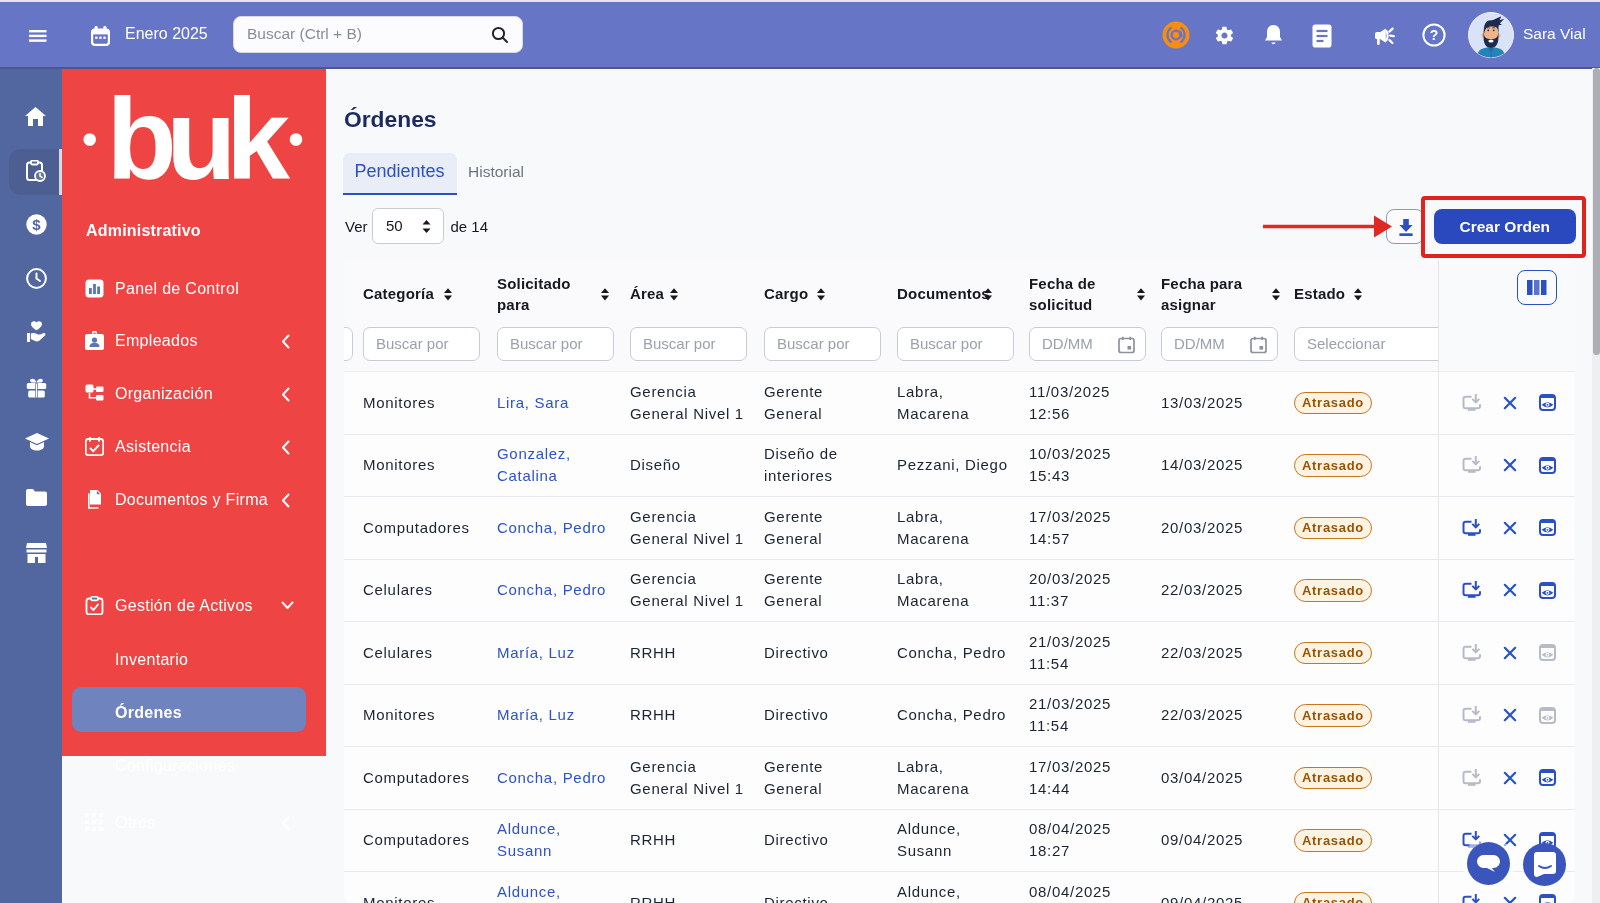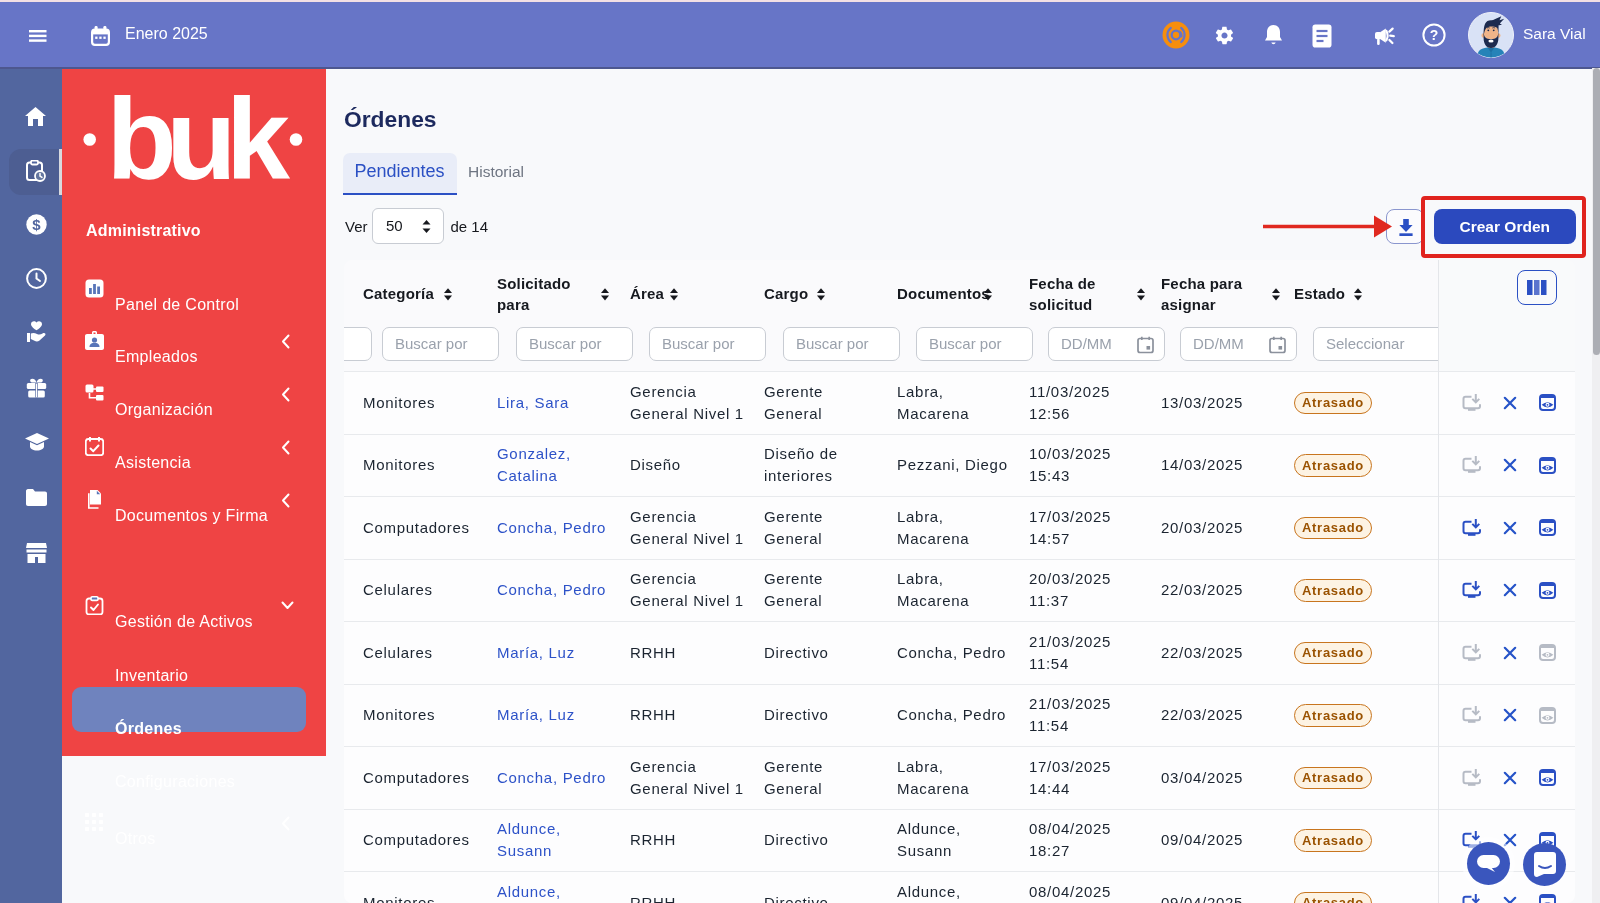--- a/index.html
+++ b/index.html
@@ -13,21 +13,21 @@
 .tb-txt { color:#FFFFFF; font-size:16px; }
 #searchbox { position:absolute; left:233px; top:14px; width:290px; height:37px; background:#FCFCFE; border:1px solid #D8DAE0; border-radius:8px; }
 #searchbox span { position:absolute; left:13px; top:8px; font-size:15.5px; color:#878D97; }
 
 #rail { position:absolute; left:0; top:68px; width:62px; height:835px; background:#52669F; z-index:40; }
 #railsel { position:absolute; left:9px; top:80.5px; width:50px; height:46px; background:#4D5E92; border-radius:12px 0 0 12px; }
 #railbar { position:absolute; left:58.5px; top:80.5px; width:4px; height:46px; background:#D8DADF; }
 
 #sidebar { position:absolute; left:62px; top:68px; width:264px; height:688px; background:#ef4444; z-index:40; }
 .sb-item { position:absolute; left:0; width:264px; height:30px; color:#FFFFFF; font-size:16px; letter-spacing:0.3px; }
-.sb-item .txt { position:absolute; left:53px; top:21px; }
+.sb-item .txt { position:absolute; left:53px; top:5px; }
 .sb-item .ico { position:absolute; left:23px; top:4px; }
 .sb-item .chev { position:absolute; left:219px; top:7px; }
 #ordsel { position:absolute; left:10px; top:619px; width:234px; height:45px; background:#6F83BE; border-radius:9px; }
 
 #content { position:absolute; left:326px; top:68px; width:1274px; height:835px; background:#F8F9FB; }
 h1.title { position:absolute; left:18px; top:38px; font-size:22.8px; color:#1D2A5E; }
 #tab1 { position:absolute; left:16.5px; top:85px; width:114px; height:42px; background:#E9EDF8; border-radius:7px 7px 0 0; border-bottom:2.5px solid #2B50C4; color:#2B50C4; font-size:18px; text-align:center; line-height:37px; }
 #tab2 { position:absolute; left:142px; top:85px; width:70px; height:39px; color:#6E7582; font-size:15.5px; line-height:37px; }
 #verlbl { position:absolute; left:19px; top:150px; font-size:15px; color:#16181D; }
 #versel { position:absolute; left:46px; top:140px; width:72px; height:36px; background:#FFFFFF; border:1px solid #C8CCD3; border-radius:6px; font-size:15px; color:#16181D; }
@@ -35,21 +35,21 @@
 #delbl { position:absolute; left:124.5px; top:150px; font-size:15px; color:#16181D; }
 #dlbtn { position:absolute; left:1060px; top:141px; width:38px; height:35px; background:#FBFBFD; border:1.5px solid #8A96CE; border-radius:8px; }
 #crearbtn { position:absolute; left:1107.5px; top:140.5px; width:142.5px; height:35.5px; background:#2B49BE; border-radius:8px; color:#FFFFFF; font-size:15.5px; text-align:center; line-height:35px; }
 #redrect { position:absolute; left:1095px; top:128px; width:165px; height:61.5px; border:4px solid #E0231E; border-radius:4px; z-index:30; }
 
 #card { position:absolute; left:18px; top:192px; width:1231px; height:643px; background:#FAFAFC; border-radius:8px; overflow:hidden; }
 #scrollarea { position:absolute; left:0; top:0; width:1094px; height:643px; overflow:hidden; }
 #fixedcol { position:absolute; left:1094px; top:0; width:137px; height:643px; border-left:1px solid #E4E6EA; background:#F9FAFB; }
 .hdr { position:absolute; font-size:15px; font-weight:bold; color:#16191F; line-height:21px; letter-spacing:0.2px; }
 .sort { position:absolute; }
-.flt { position:absolute; top:67px; height:34px; background:#FFFFFF; border:1px solid #C8CCD3; border-radius:7px; font-size:15px; color:#9AA1AC;margin-left:19px; }
+.flt { position:absolute; top:67px; height:34px; background:#FFFFFF; border:1px solid #C8CCD3; border-radius:7px; font-size:15px; color:#9AA1AC; }
 .flt span { position:absolute; left:12px; top:7px; }
 .rows { position:absolute; left:0; top:111px; width:1094px; border-top:1px solid #E8EAED; }
 .row { position:relative; width:1094px; height:62.5px; border-bottom:1px solid #E8EAED; background:#FDFDFE; display:grid; grid-template-columns:134px 133px 134px 133px 132px 132px 133px 163px; align-items:center; }
 .row > div { padding-left:19px; padding-right:0; font-size:15px; letter-spacing:0.7px; color:#1B2430; line-height:22px; }
 .row .lnk { color:#2D52C8; }
 .badge { display:inline-block; padding:2.5px 7px 3px 7px; line-height:15px; border:1.5px solid #C8751E; border-radius:12px; background:#FDF3E3; color:#9A5200; font-size:13px; font-weight:bold; }
 .frow { position:absolute; left:0; width:137px; height:62.5px; border-bottom:1px solid #E8EAED; background:#FDFDFE; }
 .frows { position:absolute; left:0; top:111px; width:137px; border-top:1px solid #E8EAED; }
 .frow { position:relative; width:137px; height:62.5px; border-bottom:1px solid #E8EAED; background:#FDFDFE; }
 .frow svg { position:absolute; top:50%; }
@@ -75,20 +75,27 @@
   <svg class="abs" style="left:91px;top:24px" width="19" height="20" viewBox="0 0 19 20">
     <rect x="3.6" y="0" width="3" height="5" rx="1.2" fill="#fff"></rect>
     <rect x="12.4" y="0" width="3" height="5" rx="1.2" fill="#fff"></rect>
     <rect x="1.1" y="3.6" width="16.8" height="15.2" rx="2.8" fill="none" stroke="#fff" stroke-width="2.2"></rect>
     <rect x="1.2" y="4" width="16.6" height="4.4" fill="#fff"></rect>
     <rect x="4.2" y="10.6" width="2.3" height="2.3" fill="#fff"></rect>
     <rect x="8.3" y="10.6" width="2.3" height="2.3" fill="#fff"></rect>
     <rect x="12.4" y="10.6" width="2.3" height="2.3" fill="#fff"></rect>
   </svg>
   <div class="abs tb-txt" style="left:125px;top:23px">Enero 2025</div>
+  <div id="searchbox">
+      <span>Buscar (Ctrl + B)</span>
+    <svg class="abs" style="right:13px;top:9px" width="18" height="18" viewBox="0 0 18 18">
+      <circle cx="7.5" cy="7.5" r="5.6" fill="none" stroke="#23252B" stroke-width="2"></circle>
+      <line x1="11.8" y1="11.8" x2="16" y2="16" stroke="#23252B" stroke-width="2" stroke-linecap="round"></line>
+    </svg>
+  </div>
   <svg class="abs" style="left:1162px;top:19px" width="28" height="28" viewBox="0 0 28 28">
     <circle cx="14" cy="14" r="13.5" fill="#F78E0D"></circle>
     <circle cx="14" cy="14" r="4.3" fill="none" stroke="#6775C7" stroke-width="2.3"></circle>
     <path d="M 17.2 10.5 Q 20 12 19.5 15.5" fill="none" stroke="#6775C7" stroke-width="2" stroke-linecap="round"></path>
     <path d="M 8.8 6.9 A 9.2 9.2 0 0 0 8.8 21.1" fill="none" stroke="#6775C7" stroke-width="2.2" stroke-linecap="round"></path>
     <path d="M 19.2 6.9 A 9.2 9.2 0 0 1 19.2 21.1" fill="none" stroke="#6775C7" stroke-width="2.2" stroke-linecap="round"></path>
   </svg>
   <svg class="abs" style="left:1214px;top:23px" width="21" height="21" viewBox="0 0 24 24">
     <path fill="#fff" d="M19.4 13c0-.3.1-.6.1-1s0-.7-.1-1l2.1-1.6c.2-.2.3-.5.1-.7l-2-3.4c-.1-.2-.4-.3-.6-.2l-2.5 1c-.5-.4-1.1-.7-1.7-1l-.4-2.6c0-.3-.2-.5-.5-.5h-4c-.2 0-.4.2-.5.5l-.4 2.6c-.6.3-1.1.6-1.7 1l-2.5-1c-.2-.1-.5 0-.6.2l-2 3.4c-.1.2-.1.5.1.7L4.5 11c0 .3-.1.6-.1 1s0 .7.1 1l-2.1 1.6c-.2.2-.3.5-.1.7l2 3.4c.1.2.4.3.6.2l2.5-1c.5.4 1.1.7 1.7 1l.4 2.6c0 .3.2.5.5.5h4c.2 0 .5-.2.5-.5l.4-2.6c.6-.3 1.2-.6 1.7-1l2.5 1c.2.1.5 0 .6-.2l2-3.4c.1-.2.1-.5-.1-.7L19.4 13zM12 15.5c-1.9 0-3.5-1.6-3.5-3.5s1.6-3.5 3.5-3.5 3.5 1.6 3.5 3.5-1.6 3.5-3.5 3.5z"></path>
   </svg>

